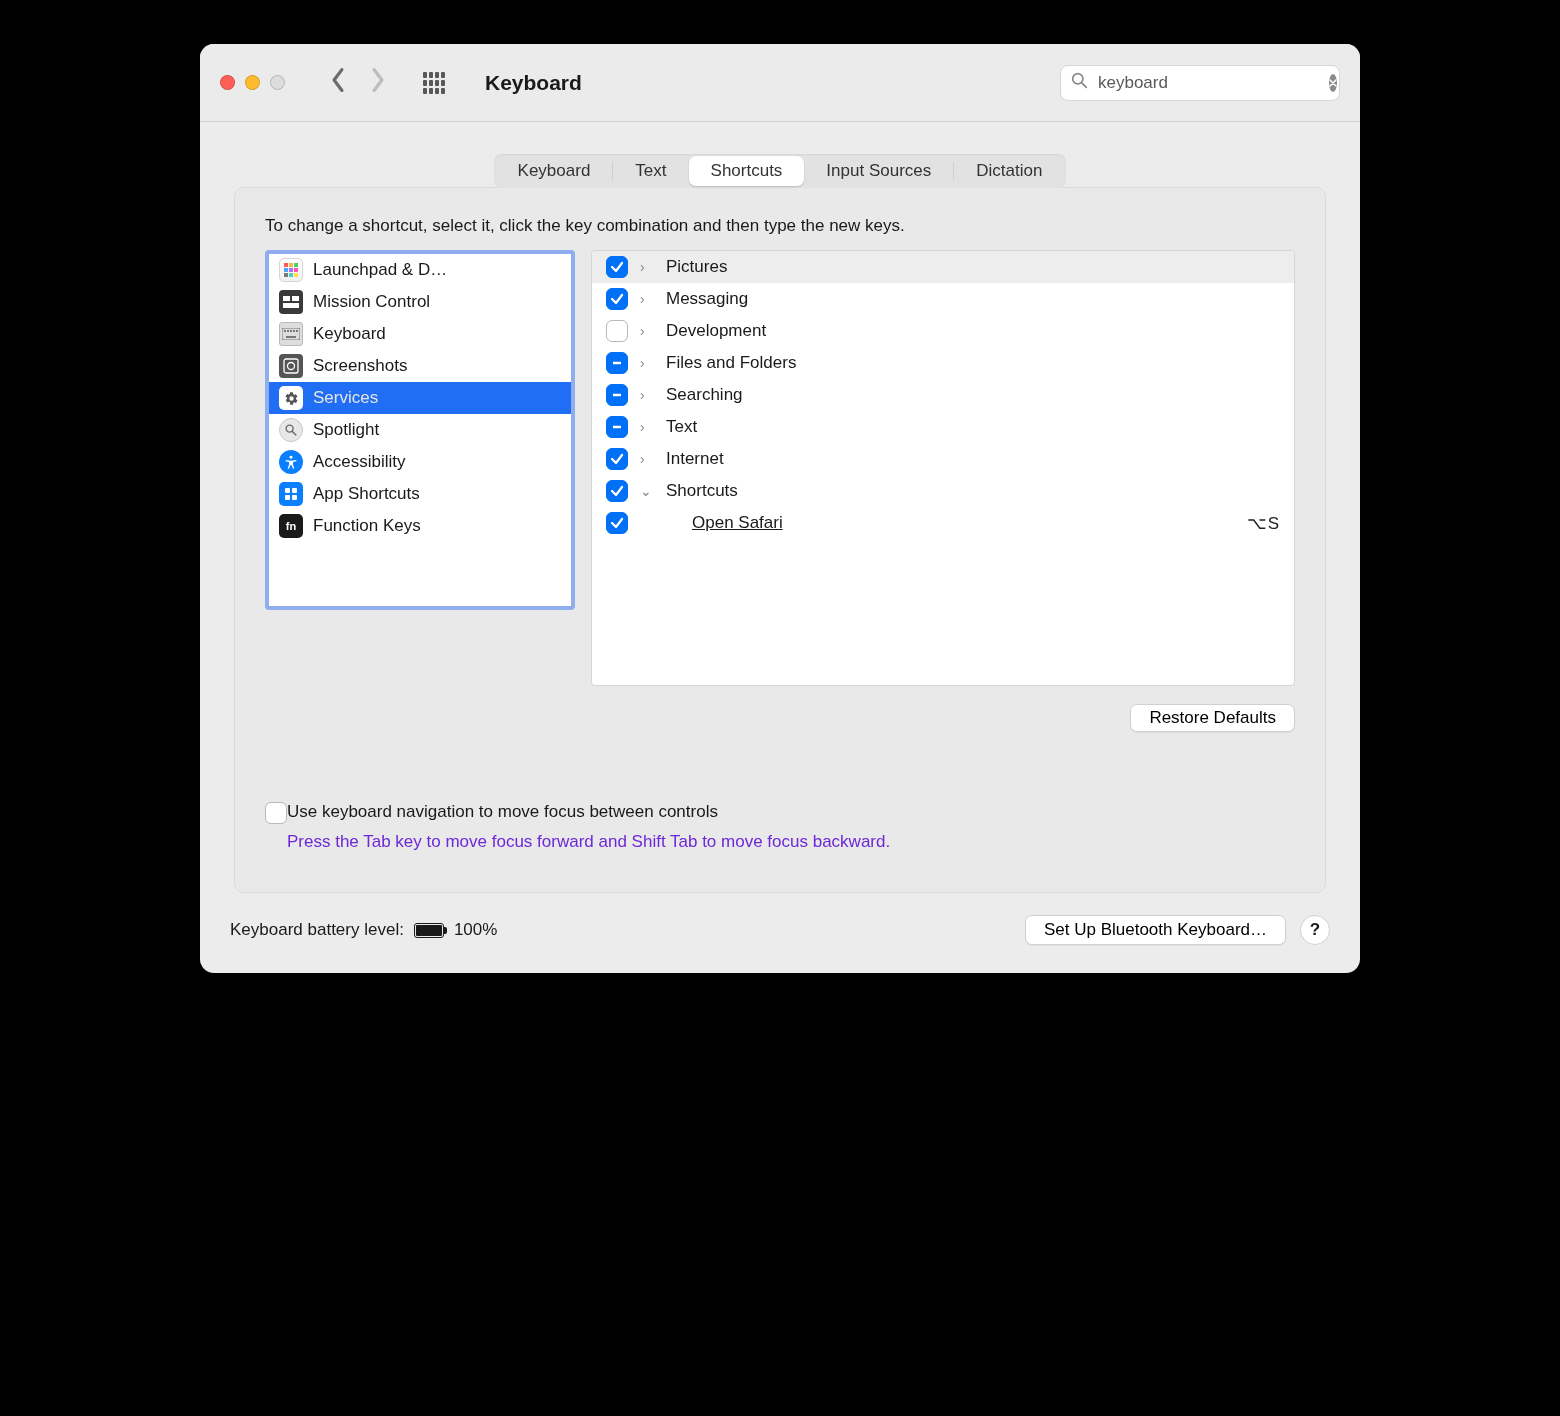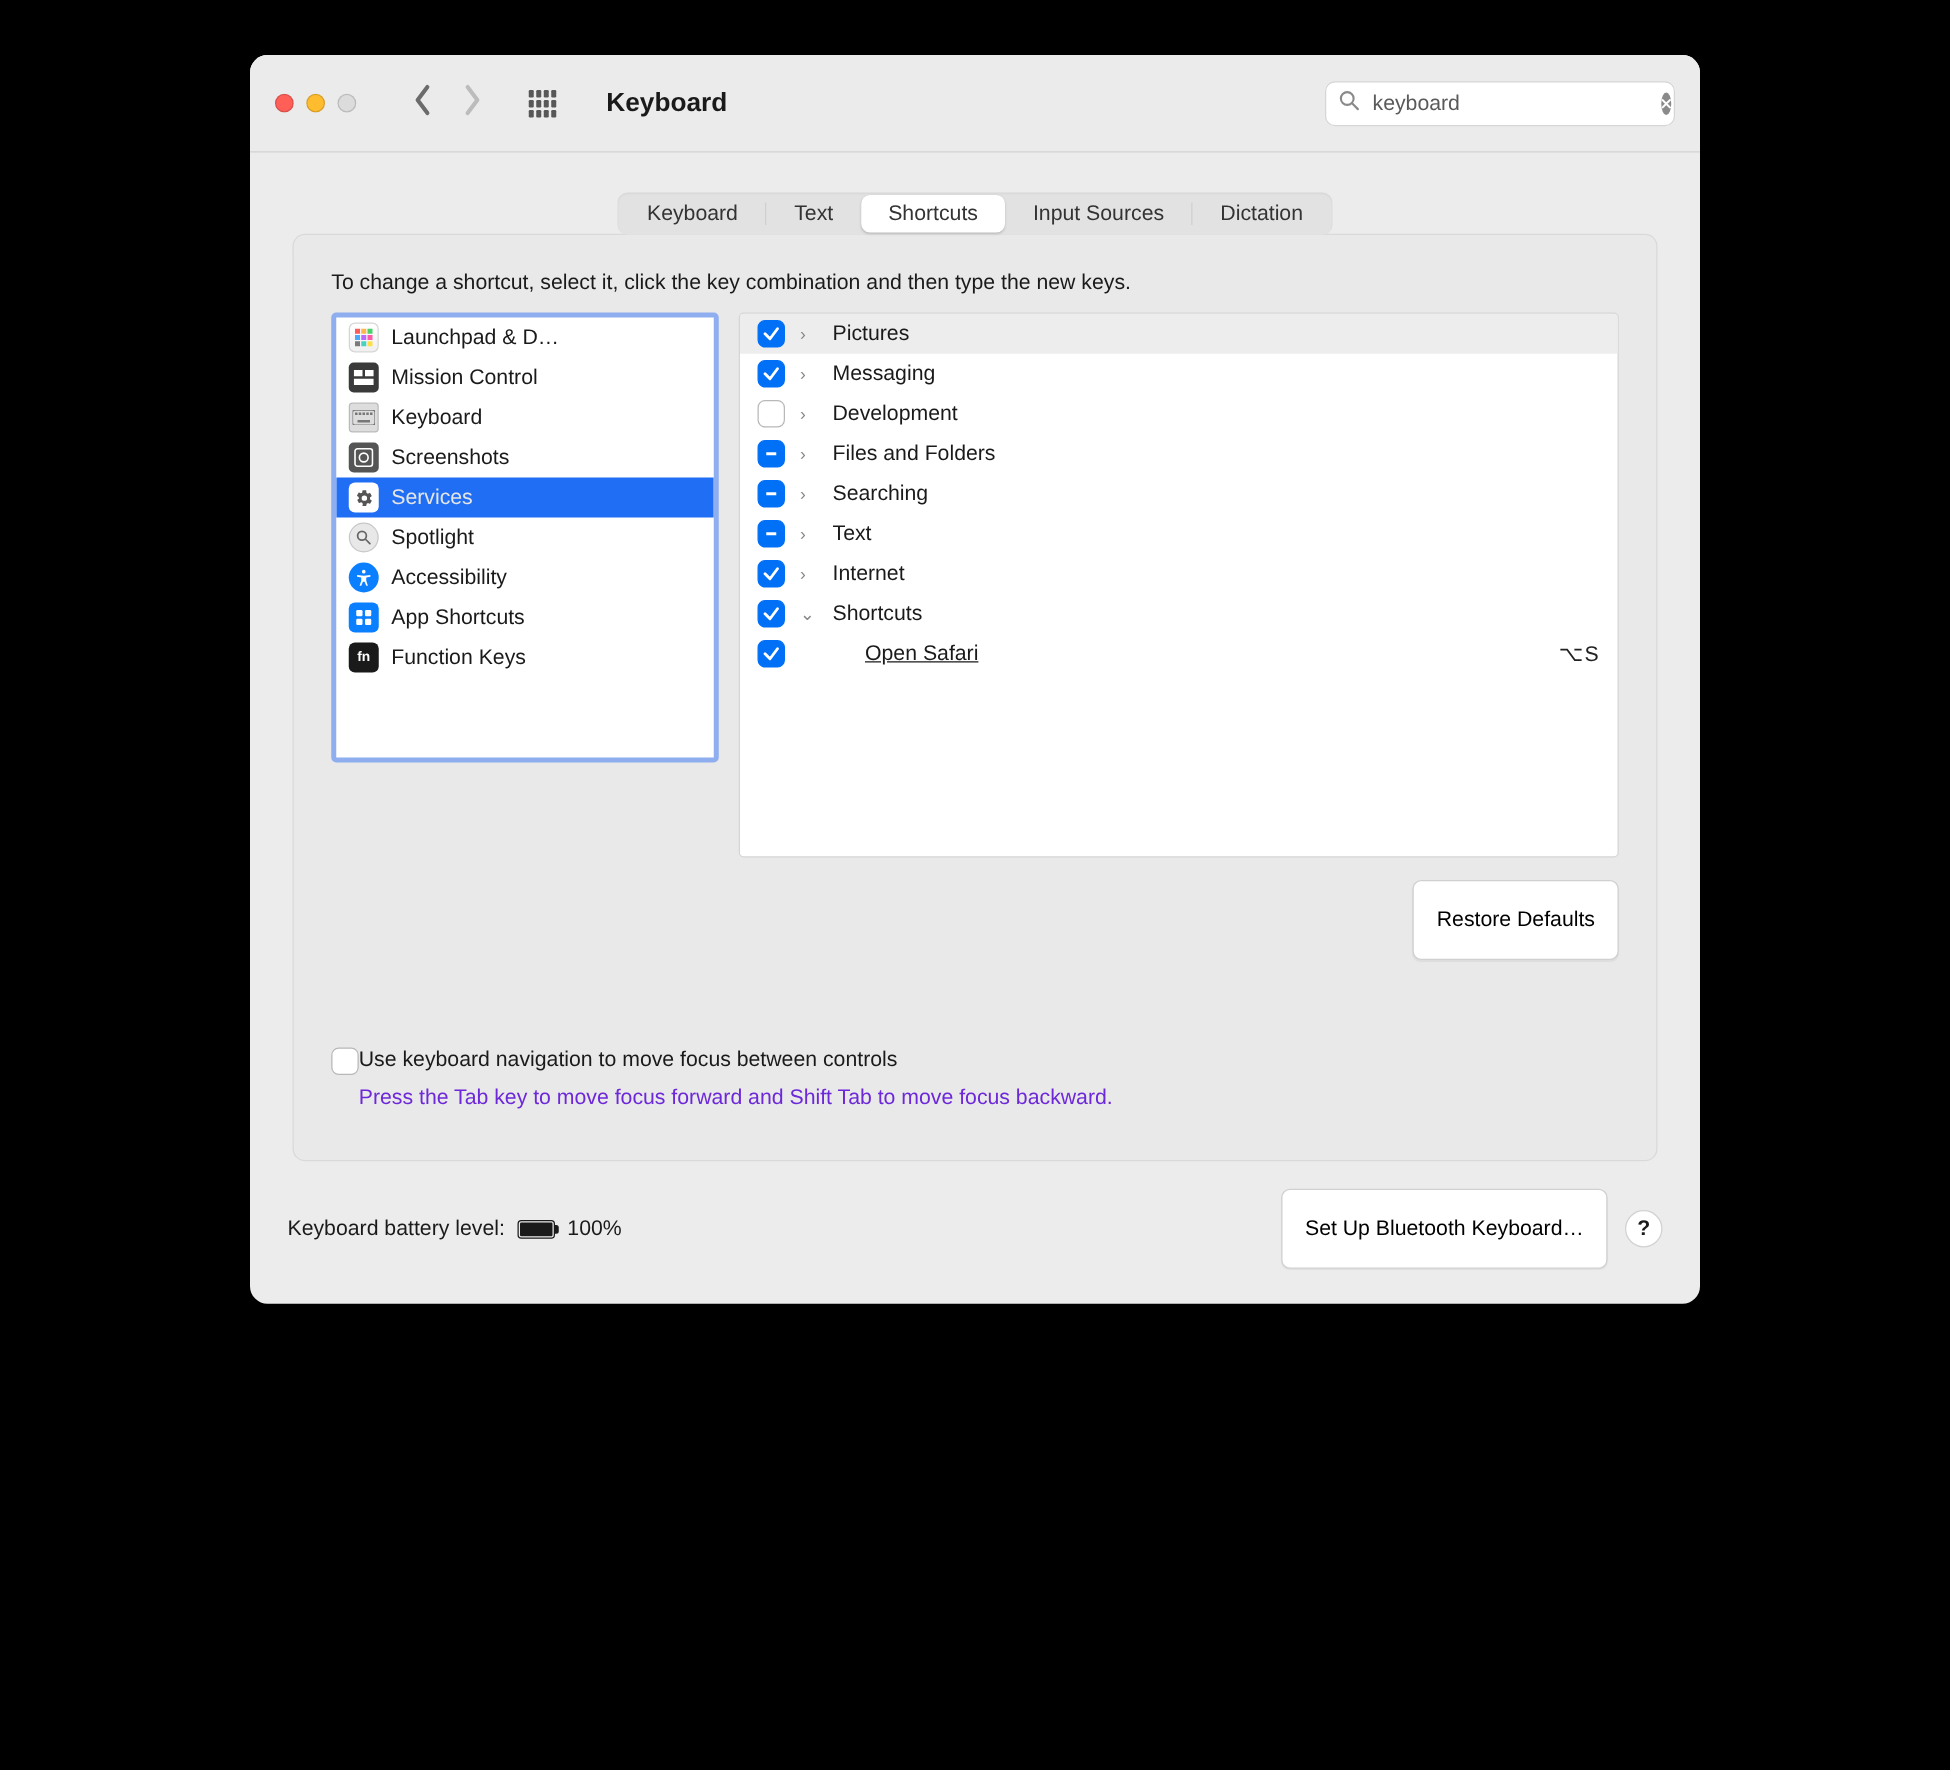--- a/index.html
+++ b/index.html
@@ -108,31 +108,31 @@
   .checkbox.mixed { background: #0070f6; border-color: #0070f6; }
   .checkbox svg { width: 14px; height: 14px; }
   .disclosure { color: #888; font-size: 14px; width: 14px; flex-shrink: 0; }
   .srow .label { flex: 1; }
   .srow .keys { color: #222; font-size: 17px; letter-spacing: 1px; }
   .sub { padding-left: 46px; }
 
   .restore-row { display: flex; justify-content: flex-end; margin-top: 18px; }
   .mac-btn {
     background: #fff; border: 1px solid #d0d0d0; border-radius: 7px;
-    padding: 21px 18px; font-size: 17px; cursor: pointer;
+    padding: 3px 18px; font-size: 17px; cursor: pointer;
     box-shadow: 0 1px 1px rgba(0,0,0,.05);
   }
 
   .navopt { display: flex; align-items: flex-start; margin-top: 70px; }
   .navopt .checkbox { margin-top: 0; }
   .navopt-text .t1 { font-size: 17px; }
   .navopt-text .t2 { font-size: 17px; color: #6d28d9; margin-top: 10px; }
 
   .footer {
-    display: flex; align-items: center; padding: 22px 30px 28px 30px;
+    display: flex; padding: 22px 30px 28px 30px;
   }
   .battery { display: flex; align-items: center; gap: 10px; font-size: 17px; }
   .batt-icon { width: 30px; height: 15px; border: 1.5px solid #1a1a1a; border-radius: 3px; position: relative; }
   .batt-icon::after { content:""; position:absolute; right:-4px; top:3px; width:3px; height:7px; background:#1a1a1a; border-radius:0 2px 2px 0; }
   .batt-fill { position:absolute; left:1px; top:1px; bottom:1px; width: calc(100% - 2px); background:#1a1a1a; border-radius:1px; }
   .footer .spacer { flex: 1; }
   .help-btn { width: 30px; height: 30px; border-radius: 50%; background: #fff; border:1px solid #d2d2d2; display:flex; align-items:center; justify-content:center; font-weight:600; margin-left: 14px; cursor:pointer; }
 </style>
 </head>
 <body>

